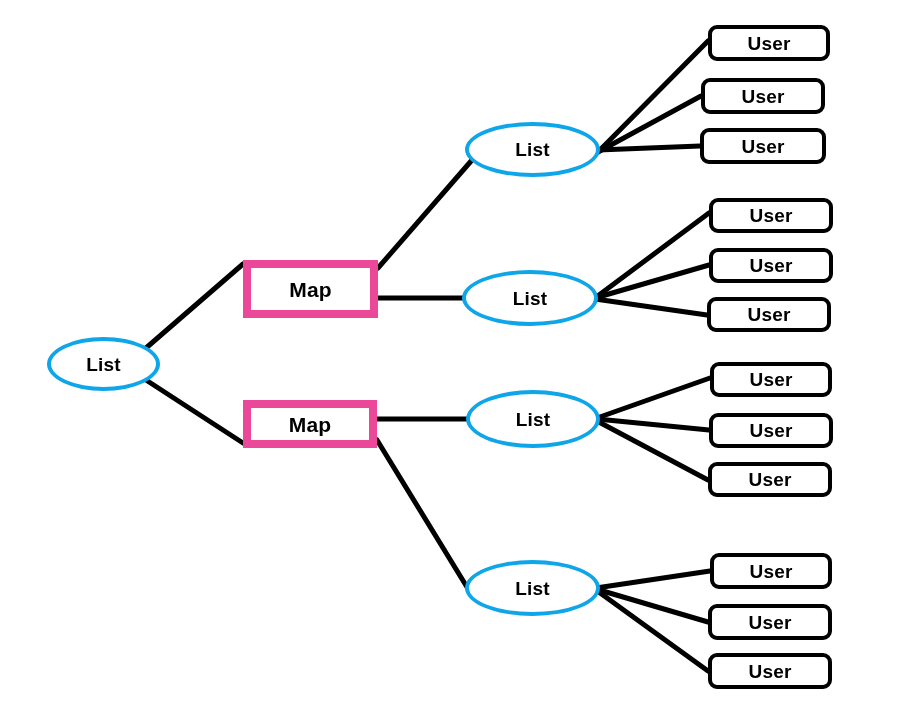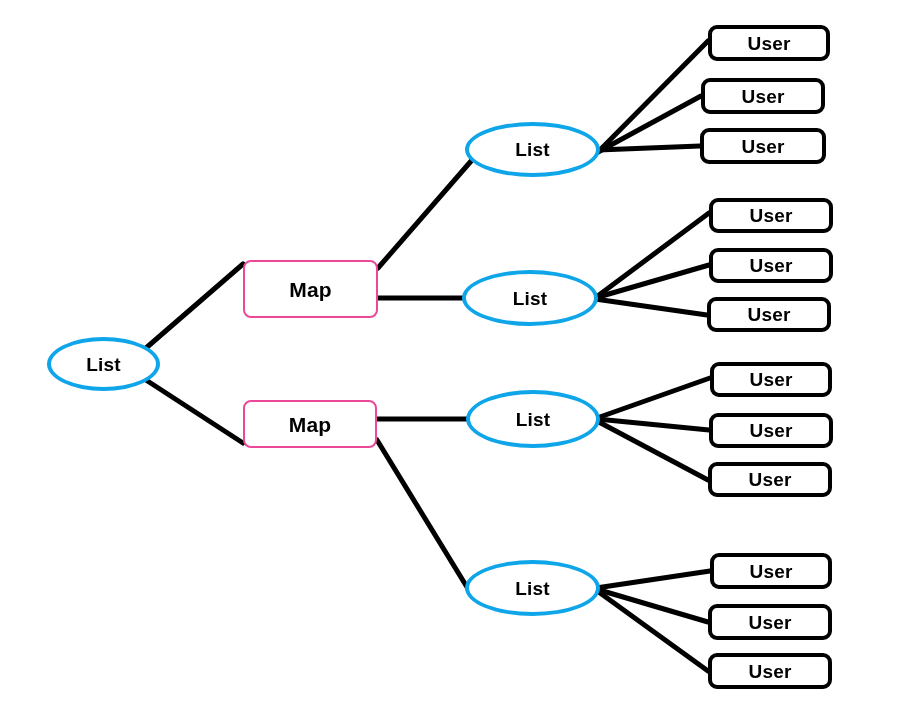--- a/index.html
+++ b/index.html
@@ -34,22 +34,22 @@
     color: #000000;
     font-weight: bold;
     z-index: 2;
   }
   .node-ellipse {
     border: 4px solid #0ea5e9;
     border-radius: 50%;
     font-size: 19px;
   }
   .node-rect {
-    border: 2px solid #ec4899;
-    border-radius: 8px;
+    border: 8px solid #ec4899;
+    border-radius: 0;
     font-size: 21px;
   }
   .node-rounded {
     border: 4px solid #000000;
     border-radius: 9px;
     font-size: 19px;
   }
   .node-label {
     line-height: 1;
     letter-spacing: 0.2px;

